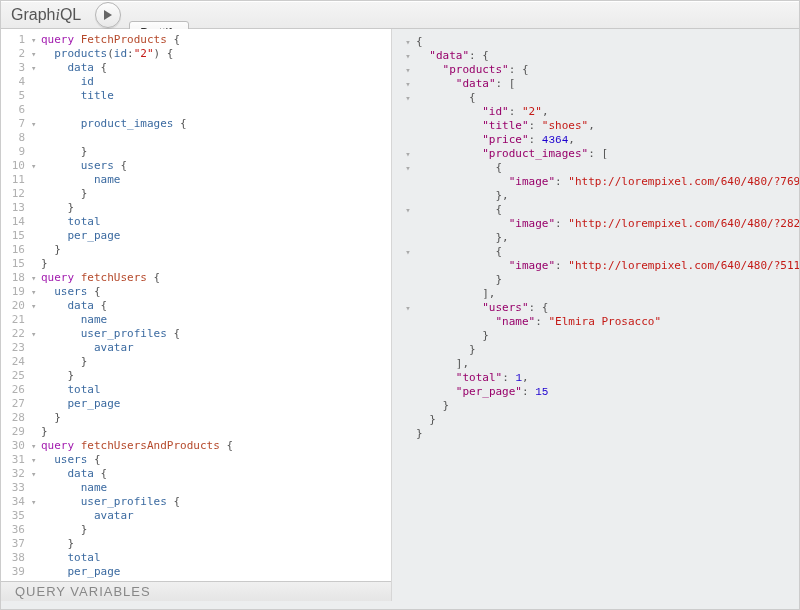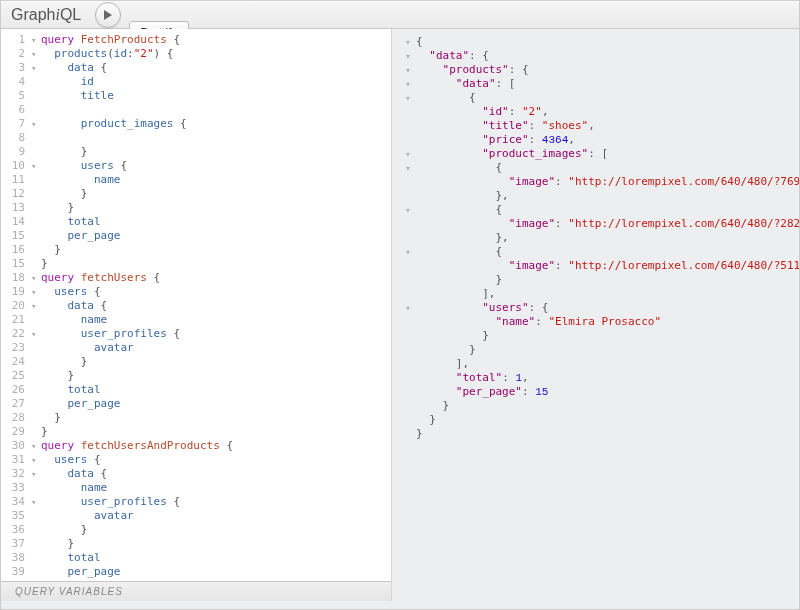--- a/index.html
+++ b/index.html
@@ -10,21 +10,21 @@
 .play-btn { width:26px; height:26px; border-radius:50%; background:linear-gradient(#fdfdfd,#e8e8e8); border:1px solid #b5b5b5; display:flex; align-items:center; justify-content:center; cursor:pointer; box-shadow:0 1px 1px rgba(0,0,0,0.1); }
 .play-btn svg { display:block; }
 .prettify-btn { height:24px; padding:0 10px; font-size:12px; border:1px solid #bcbcbc; border-radius:3px; background:linear-gradient(#fdfdfd,#ececec); cursor:pointer; color:#333;margin-top:37px; }
 .content { display:flex; height:calc(100% - 36px); }
 .editor-pane { width:49%; background:#fff; border-right:1px solid #d6d6d6; display:flex; flex-direction:column; position:relative; }
 .editor-scroll { flex:1; overflow:auto; padding:4px 0; }
 
 .editor-scroll::-webkit-scrollbar { width:10px; }
 .editor-scroll::-webkit-scrollbar-track { background:#f5f5f5; }
 .editor-scroll::-webkit-scrollbar-thumb { background:#c6c6c6; border-radius:5px; }
-.query-vars-bar { height:20px; background:linear-gradient(#f0f0f0,#e5e5e5); border-top:1px solid #c9c9c9; font-size:10px; letter-spacing:1px; color:#888; display:flex; align-items:center; padding-left:14px; user-select:none; cursor:row-resize;font-style:italic; }
+.query-vars-bar { height:20px; background:linear-gradient(#f0f0f0,#e5e5e5); border-top:1px solid #c9c9c9; font-size:13px; letter-spacing:1px; color:#888; display:flex; align-items:center; padding-left:14px; user-select:none; cursor:row-resize; }
 .result-pane { flex:1; background:#eceeef; overflow:auto; padding:6px 0 6px 24px; position:relative; }
 .code-line, .res-line { display:flex; align-items:flex-start; font-family: Menlo, Consolas, monospace; font-size:11px; line-height:14px; white-space:pre; position:relative; }
 .gutter { width:30px; text-align:right; color:#b0b0b0; padding-right:6px; user-select:none; flex:none; }
 .fold { width:10px; color:#aaa; flex:none; font-size:9px; line-height:14px; }
 .linec { flex:1; padding-right:8px; }
 .kw { color:#a21caf; } 
 .def { color:#b5492b; } 
 .nm { color:#3b6aa0; } 
 .prop { color:#97006a; } 
 .str { color:#c41a16; } 

